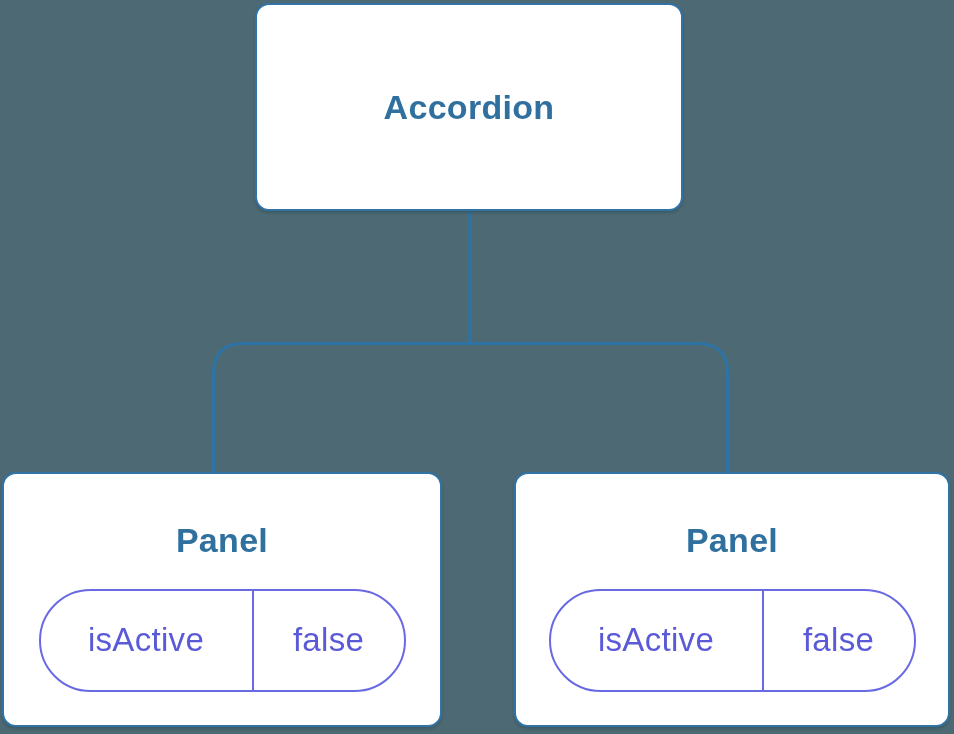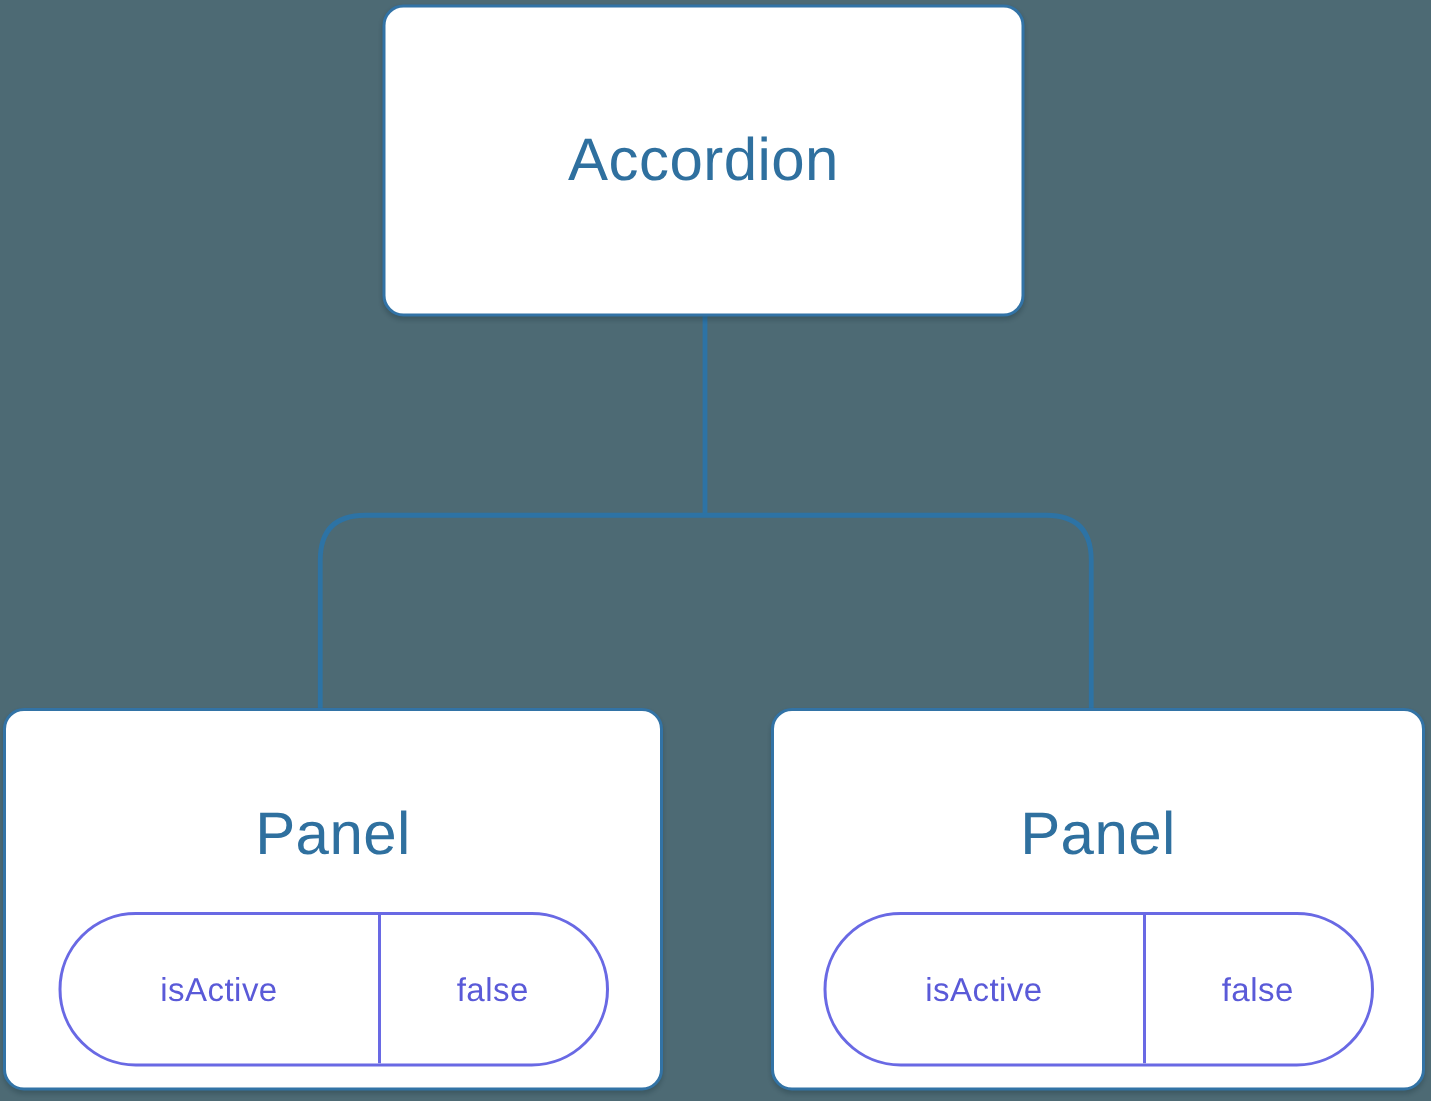--- a/index.html
+++ b/index.html
@@ -33,59 +33,59 @@
     background: var(--node-bg, #ffffff);
     border: 2.5px solid var(--node-border, #3273a6);
     border-radius: 14px;
     box-shadow: 0 2px 3px rgba(10, 30, 40, 0.22);
     display: flex;
     flex-direction: column;
     align-items: center;
   }
   .node-title {
     color: var(--node-text, #2f709f);
-    font-size: 40px;
-    font-weight: 400;
+    font-size: 34px;
+    font-weight: 700;
     letter-spacing: 0.3px;
     line-height: 1.2;
     white-space: nowrap;
     text-align: center;
   }
   .node.root {
     left: 255px;
     top: 3px;
     width: 428px;
     height: 208px;
     justify-content: center;
   }
   .node.panel {
     top: 472px;
     height: 255px;
-    padding-top: 58px;
+    padding-top: 46px;
   }
   .node.panel.left  { left: 2px;   width: 440px; }
   .node.panel.right { left: 514px; width: 436px; }
   .pill {
     box-sizing: border-box;
     margin-top: 28px;
     width: 367px;
     height: 103px;
     border: 2px solid var(--state-border, #6969e4);
     border-radius: 52px;
     background: var(--node-bg, #ffffff);
     display: flex;
     align-items: stretch;
     overflow: hidden;
   }
   .pill-cell {
     display: flex;
     align-items: center;
     justify-content: center;
     color: var(--state-text, #5a5ad8);
-    font-size: 22px;
+    font-size: 33px;
     font-weight: 500;
     letter-spacing: 0.3px;
     white-space: nowrap;
   }
   .pill-key   { width: 211px; }
   .pill-value { flex: 1; text-align: right; }
   .pill-divider {
     width: 2px;
     background: var(--state-border, #6969e4);
   }

